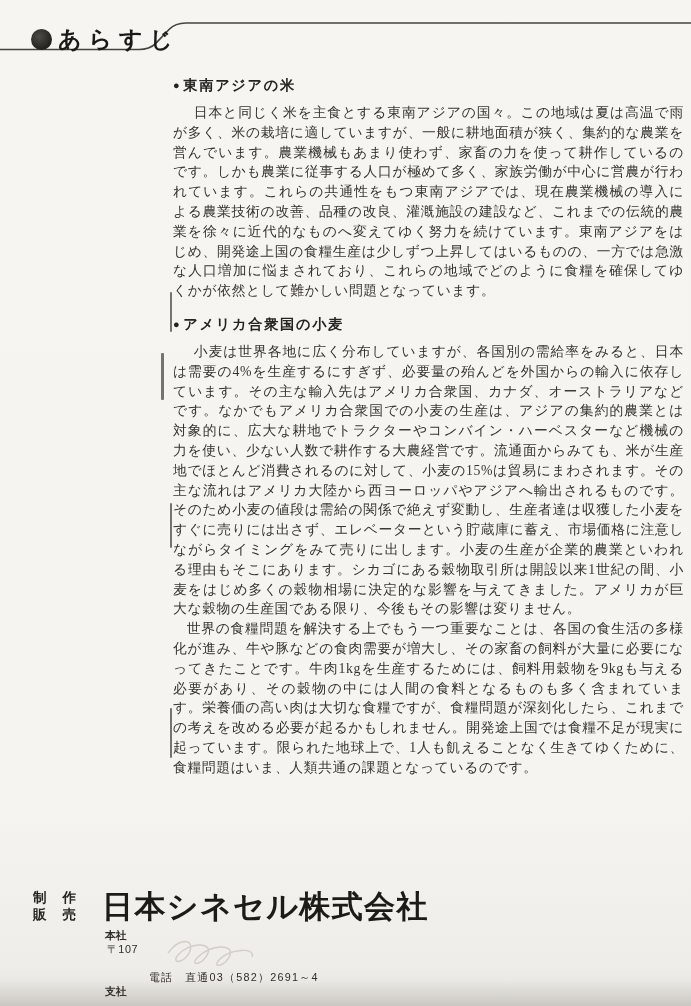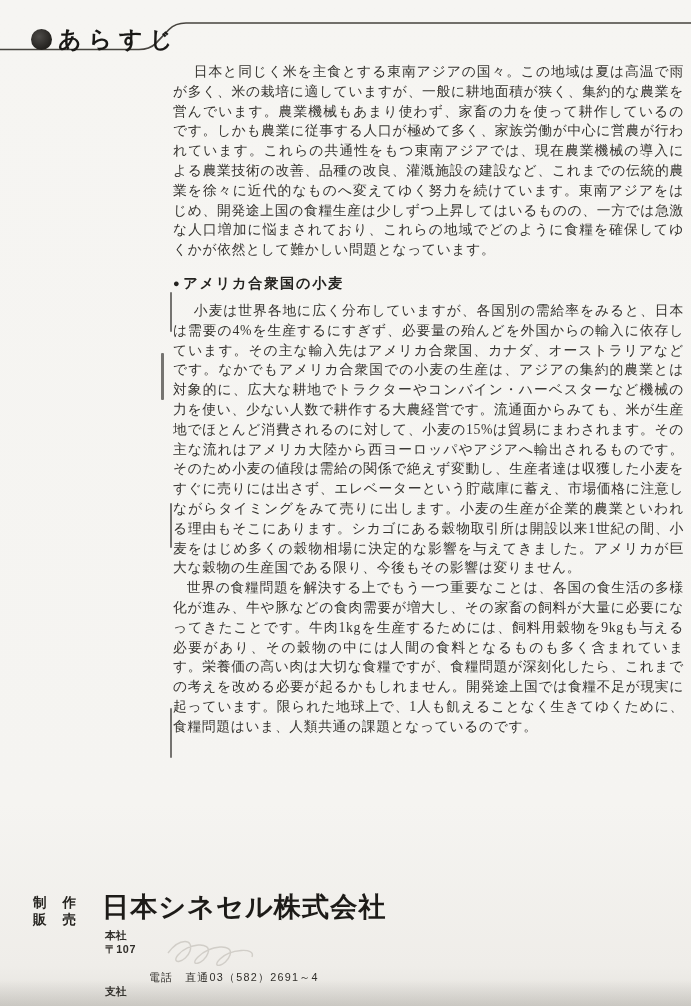--- a/index.html
+++ b/index.html
@@ -40,37 +40,37 @@
     font-family:"Liberation Sans","DejaVu Sans",sans-serif;
     font-size:14.2px;font-weight:bold;letter-spacing:0.12em;color:#242320;
     line-height:20px;
   }
   .section-heading .bullet{font-size:11px;margin-right:2px;vertical-align:1px;}
   
   .footer{position:absolute;left:33px;top:890px;display:flex;align-items:flex-start;}
   .roles{
     font-family:"Liberation Sans","DejaVu Sans",sans-serif;
     font-size:13.5px;font-weight:bold;line-height:16.5px;letter-spacing:0.45em;
-    color:#25231f;margin-top:5px;white-space:nowrap;
+    color:#25231f;white-space:nowrap;
   }
   .company-col{margin-left:20px;}
   .company-name{
     font-family:"Liberation Sans","DejaVu Sans",sans-serif;
-    font-size:27px;font-weight:bold;letter-spacing:0.045em;color:#1d1b18;
+    font-size:31px;font-weight:bold;letter-spacing:0.045em;color:#1d1b18;
     white-space:nowrap;line-height:34px;
   }
   .addr{
     margin-left:3px;margin-top:5px;
     font-family:"Liberation Sans","DejaVu Sans",sans-serif;
     font-size:10.8px;line-height:13.8px;color:#2f2d29;
   }
   .addr-row{display:flex;white-space:nowrap;}
   .addr-row.gap{margin-top:3px;}
   .addr-label{min-width:33px;margin-right:11px;font-weight:bold;}
-  .addr-label.regular{font-weight:bold;letter-spacing:0.05em;}
+  .addr-label.regular{font-weight:normal;letter-spacing:0.05em;text-align:right;}
   .addr-text{letter-spacing:0.06em;}
   .addr-text.wide{letter-spacing:0.17em;}
   .addr-text.num{letter-spacing:0.12em;margin-top:28px;}
   
   .streak{position:absolute;background:#2f2e2b;opacity:0.65;border-radius:1px;}
   .scribble{position:absolute;left:160px;top:925px;}
   .bottom-shade{
     position:absolute;left:0;bottom:0;width:691px;height:26px;
     background:linear-gradient(180deg,rgba(110,106,98,0) 0%,rgba(110,106,98,0.22) 100%);
   }
@@ -82,20 +82,21 @@
 
   <svg class="tab-line" width="691" height="58" viewBox="0 0 691 58">
     <path d="M0 49.5 H139 C147 49.5 151.5 47.6 155.5 43.6 L169 29.5 C173.5 24.8 178.5 23 186 23 H691" fill="none" stroke="#46433e" stroke-width="1.7"></path>
   </svg>
 
   <div class="header-bullet"></div>
   <h1 class="page-title">あらすじ</h1>
 
   <div class="body-text">
 
+    <h2 class="section-heading"><span class="bullet">●</span><span>東南アジアの米</span></h2>
     <p class="indent-md">日本と同じく米を主食とする東南アジアの国々。この地域は夏は高温で雨が多く、米の栽培に適していますが、一般に耕地面積が狭く、集約的な農業を営んでいます。農業機械もあまり使わず、家畜の力を使って耕作しているのです。しかも農業に従事する人口が極めて多く、家族労働が中心に営農が行われています。これらの共通性をもつ東南アジアでは、現在農業機械の導入による農業技術の改善、品種の改良、灌漑施設の建設など、これまでの伝統的農業を徐々に近代的なものへ変えてゆく努力を続けています。東南アジアをはじめ、開発途上国の食糧生産は少しずつ上昇してはいるものの、一方では急激な人口増加に悩まされており、これらの地域でどのように食糧を確保してゆくかが依然として難かしい問題となっています。</p>
 
     <h2 class="section-heading"><span class="bullet">●</span><span>アメリカ合衆国の小麦</span></h2>
     <p class="indent-md">小麦は世界各地に広く分布していますが、各国別の需給率をみると、日本は需要の4%を生産するにすぎず、必要量の殆んどを外国からの輸入に依存しています。その主な輸入先はアメリカ合衆国、カナダ、オーストラリアなどです。なかでもアメリカ合衆国での小麦の生産は、アジアの集約的農業とは対象的に、広大な耕地でトラクターやコンバイン・ハーベスターなど機械の力を使い、少ない人数で耕作する大農経営です。流通面からみても、米が生産地でほとんど消費されるのに対して、小麦の15%は貿易にまわされます。その主な流れはアメリカ大陸から西ヨーロッパやアジアへ輸出されるものです。そのため小麦の値段は需給の関係で絶えず変動し、生産者達は収獲した小麦をすぐに売りには出さず、エレベーターという貯蔵庫に蓄え、市場価格に注意しながらタイミングをみて売りに出します。小麦の生産が企業的農業といわれる理由もそこにあります。シカゴにある穀物取引所は開設以来1世紀の間、小麦をはじめ多くの穀物相場に決定的な影響を与えてきました。アメリカが巨大な穀物の生産国である限り、今後もその影響は変りません。</p>
     <p class="indent-sm">世界の食糧問題を解決する上でもう一つ重要なことは、各国の食生活の多様化が進み、牛や豚などの食肉需要が増大し、その家畜の飼料が大量に必要になってきたことです。牛肉1kgを生産するためには、飼料用穀物を9kgも与える必要があり、その穀物の中には人間の食料となるものも多く含まれています。栄養価の高い肉は大切な食糧ですが、食糧問題が深刻化したら、これまでの考えを改める必要が起るかもしれません。開発途上国では食糧不足が現実に起っています。限られた地球上で、1人も飢えることなく生きてゆくために、食糧問題はいま、人類共通の課題となっているのです。</p>
   </div>
 
   <div class="streak" style="left:170px;top:292px;width:2px;height:40px;"></div>
   <div class="streak" style="left:161px;top:353px;width:3px;height:47px;"></div>
   <div class="streak" style="left:170px;top:503px;width:2px;height:45px;"></div>

